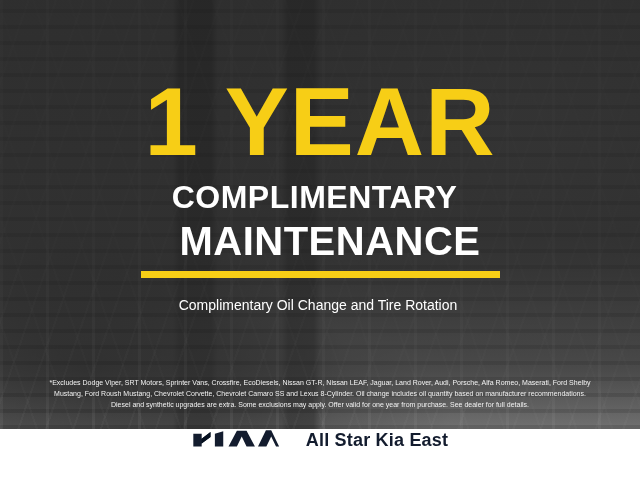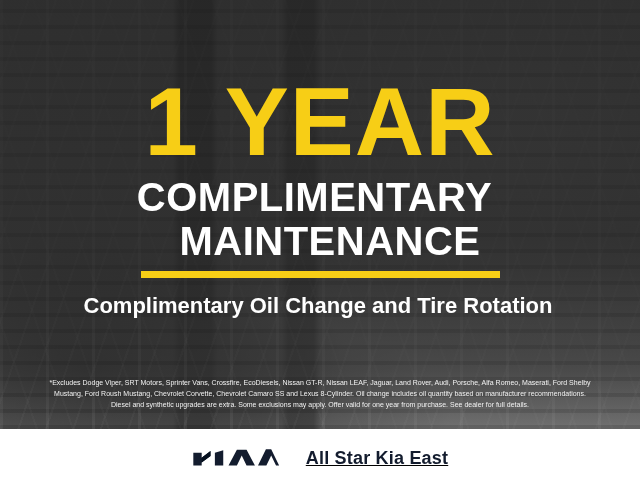--- a/index.html
+++ b/index.html
@@ -103,21 +103,21 @@
     letter-spacing: 1px;
     color: #F7CE16;
     white-space: nowrap;
   }
 
   .headline-sub1 {
     position: absolute;
     left: 0;
     right: 11px;
     top: 176px;
-    font-size: 40px;
+    font-size: 32px;
     line-height: 42px;
     font-weight: 700;
     letter-spacing: 0.5px;
     color: #ffffff;
     white-space: nowrap;
   }
 
   .headline-sub2 {
     position: absolute;
     left: 0;
@@ -138,23 +138,23 @@
     top: 271px;
     width: 359px;
     height: 7px;
     background: #F7CE16;
   }
 
   .offer-line {
     position: absolute;
     left: 0;
     right: 4px;
-    font-size: 22px;
+    font-size: 14px;
     line-height: 27px;
-    font-weight: 700;
+    font-weight: 400;
     color: #ffffff;
     white-space: nowrap;
   }
   .offer-line-1 { top: 292px; }
   .offer-line-2 { top: 322px; }
 
   
   .disclaimer {
     position: absolute;
     left: 14px;
@@ -170,23 +170,22 @@
 
   
   .footer {
     position: absolute;
     left: 0;
     top: 429px;
     width: 640px;
     height: 59px;
     background: #ffffff;
     display: flex;
-    align-items: center;
+    align-items: flex-start;
     justify-content: center;
-    text-decoration: underline;
   }
 
   .logo-lockup {
     display: flex;
     align-items: center;
     gap: 26px;
   }
 
   .kia-mark {
     display: block;

